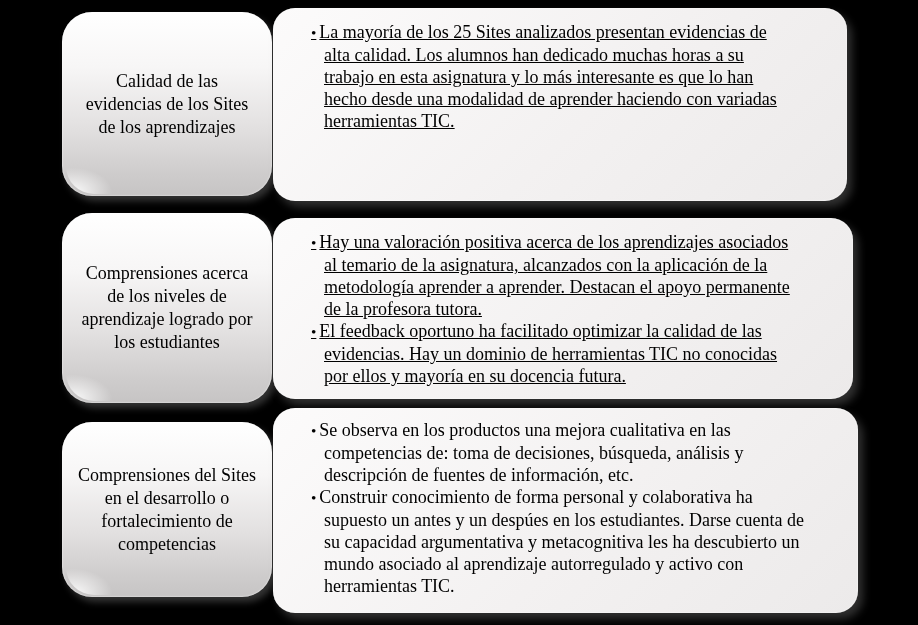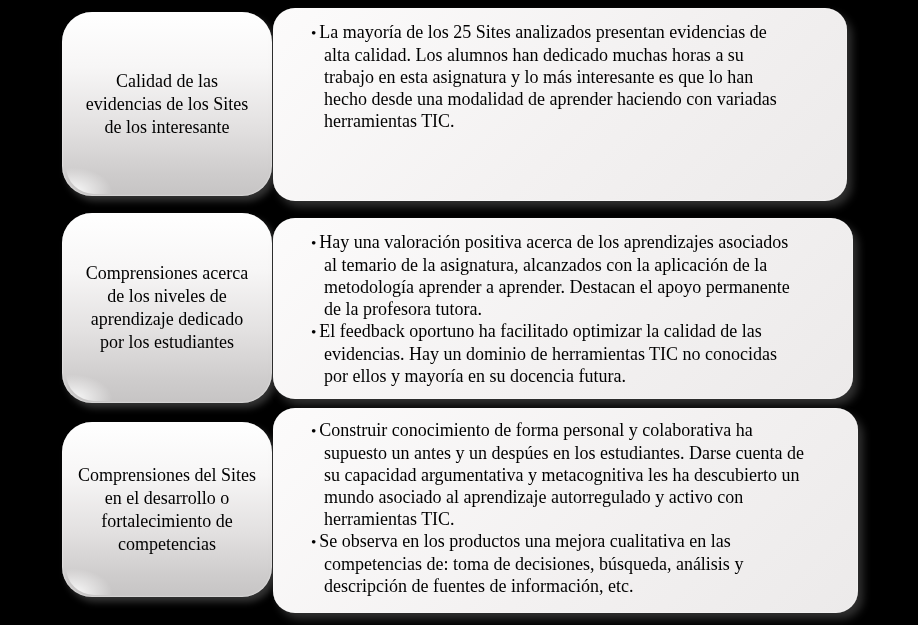--- a/index.html
+++ b/index.html
@@ -44,54 +44,54 @@
   }
   .detail li{
     padding-left:13px;text-indent:-13px;
     margin:0;
   }
   .detail li::before{
     content:"\2022";
     font-size:0.85em;
     padding-right:3px;
   }
-  .d1{top:8px;height:193px;width:574px;padding:13px 52px 16px 38px;}
-  .d2{top:218px;height:181px;width:580px;padding:13px 56px 8px 38px;}
+  .d1{top:8px;height:193px;width:574px;padding:13px 52px 16px 38px;text-decoration:underline;}
+  .d2{top:218px;height:181px;width:580px;padding:13px 56px 8px 38px;text-decoration:underline;}
   .d3{top:408px;height:205px;width:585px;padding:11px 52px 8px 38px;}
   .c1{top:12px;height:184px;}
   .c2{top:213px;height:190px;}
   .c3{top:422px;height:175px;}
 </style>
 </head>
 <body>
 
 <div id="canvas">
 
   <div class="cat c1">
-    <span>Calidad de las evidencias de los Sites de los interesante</span>
+    <span>Calidad de las evidencias de los Sites de los aprendizajes</span>
   </div>
   <div class="detail d1">
     <ul>
       <li>La mayoría de los 25 Sites analizados presentan evidencias de alta calidad. Los alumnos han dedicado muchas horas a su trabajo en esta asignatura y lo más interesante es que lo han hecho desde una modalidad de aprender haciendo con variadas herramientas TIC.</li>
     </ul>
   </div>
 
   <div class="cat c2">
-    <span>Comprensiones acerca de los niveles de aprendizaje dedicado por los estudiantes</span>
+    <span>Comprensiones acerca de los niveles de aprendizaje logrado por los estudiantes</span>
   </div>
   <div class="detail d2">
     <ul>
       <li>Hay una valoración positiva acerca de los aprendizajes asociados al temario de la asignatura, alcanzados con la aplicación de la metodología aprender a aprender. Destacan el apoyo permanente de la profesora tutora.</li>
       <li>El feedback oportuno ha facilitado optimizar la calidad de las evidencias. Hay un dominio de herramientas TIC no conocidas por ellos y mayoría en su docencia futura.</li>
     </ul>
   </div>
 
   <div class="cat c3">
     <span>Comprensiones del Sites en el desarrollo o fortalecimiento de competencias</span>
   </div>
   <div class="detail d3">
     <ul>
+      <li>Se observa en los productos una mejora cualitativa en las competencias de: toma de decisiones, búsqueda, análisis y descripción de fuentes de información, etc.</li>
       <li>Construir conocimiento de forma personal y colaborativa ha supuesto un antes y un despúes en los estudiantes. Darse cuenta de su capacidad argumentativa y metacognitiva les ha descubierto un mundo asociado al aprendizaje autorregulado y activo con herramientas TIC.</li>
-      <li>Se observa en los productos una mejora cualitativa en las competencias de: toma de decisiones, búsqueda, análisis y descripción de fuentes de información, etc.</li>
     </ul>
   </div>
 
 </div>
 
 </body></html>

